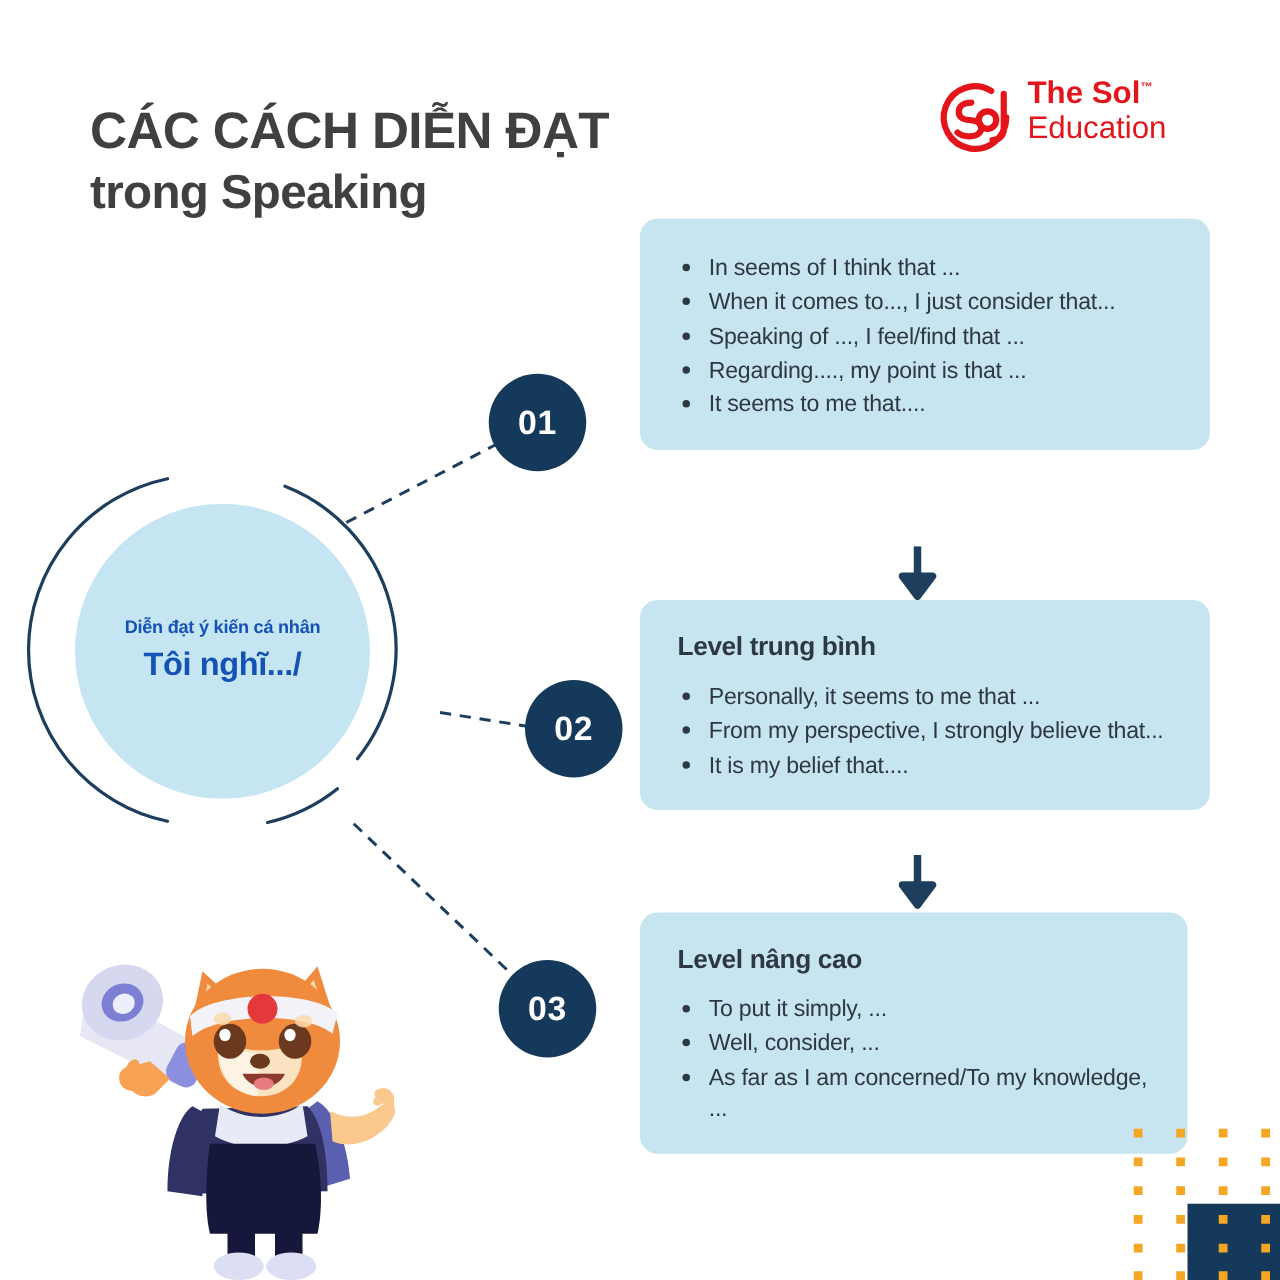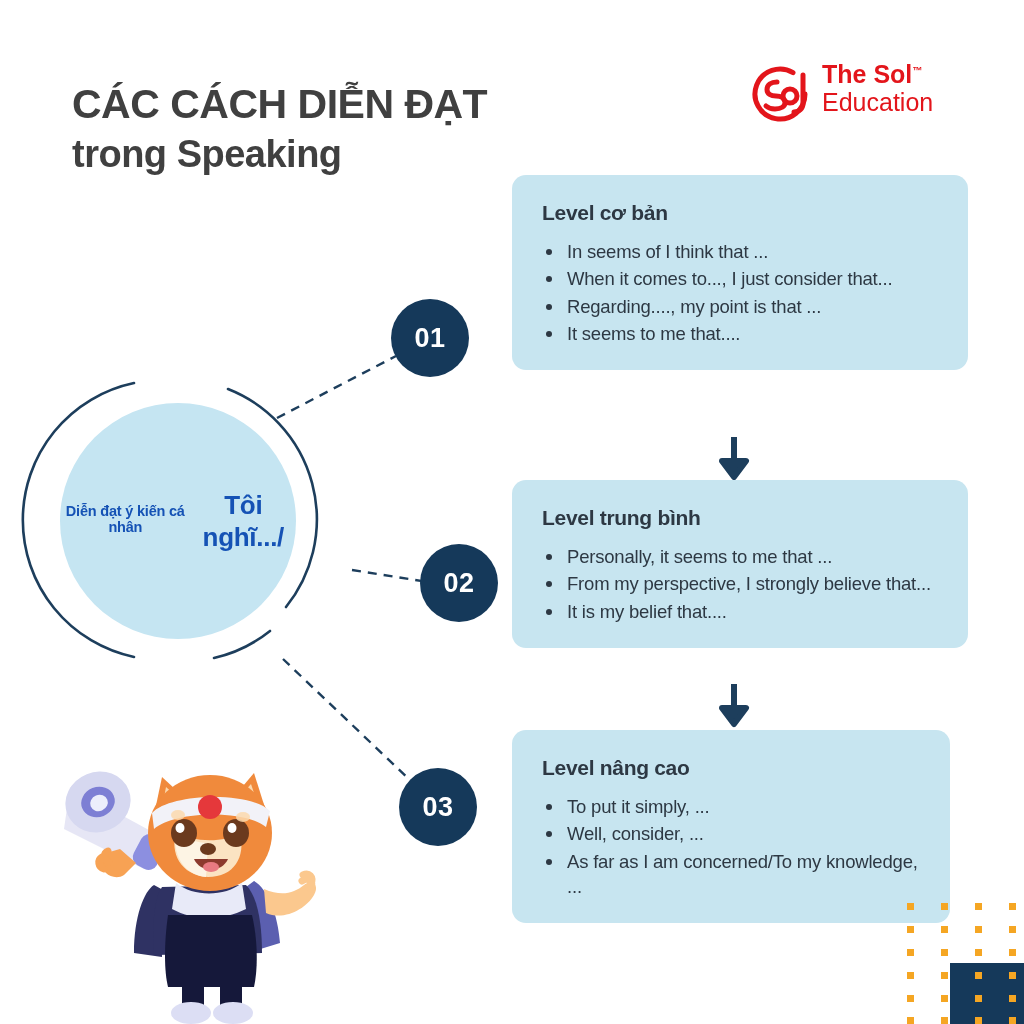--- a/index.html
+++ b/index.html
@@ -37,21 +37,21 @@
   #hub { position:absolute; left:18px; top:375px; width:344px; height:290px; }
   #hub-fill {
     position:absolute; left:42px; top:28px;
     width:236px; height:236px;
     background:#c5e5f2; border-radius:50%;
   }
   #hub-arc { position:absolute; left:0; top:0; width:344px; height:290px; }
   #hub-label {
     position:absolute; left:42px; top:28px;
     width:236px; height:236px;
-    display:flex; flex-direction:row;
+    display:flex; flex-direction:column;
     align-items:center; justify-content:center;
     text-align:center; color:#1552b5;
   }
   #hub-label .sub { font-size:14.5px; font-weight:bold; letter-spacing:-0.2px; margin-bottom:5px; }
   #hub-label .big { font-size:26px; font-weight:bold; line-height:1.24; letter-spacing:-0.3px; }
 
   
   #connectors { position:absolute; left:0; top:0; width:1024px; height:1024px; pointer-events:none; }
 
   
@@ -157,24 +157,24 @@
   <line x1="277" y1="418" x2="396" y2="356" stroke="#1d3e5c" stroke-width="2.4" stroke-dasharray="9 7"></line>
   <line x1="352" y1="570" x2="428" y2="582" stroke="#1d3e5c" stroke-width="2.4" stroke-dasharray="9 7"></line>
   <line x1="283" y1="659" x2="412" y2="782" stroke="#1d3e5c" stroke-width="2.4" stroke-dasharray="9 7"></line>
 </svg>
 
 <div class="badge" id="badge-01">01</div>
 <div class="badge" id="badge-02">02</div>
 <div class="badge" id="badge-03">03</div>
 
 <div class="card" id="card-1">
-  <h3>Level cơ bản</h3>
   <ul>
     <li>In seems of I think that ...</li>
     <li>When it comes to..., I just consider that...</li>
+    <li>Speaking of ..., I feel/find that ...</li>
     <li>Regarding...., my point is that ...</li>
     <li>It seems to me that....</li>
   </ul>
 </div>
 
 <svg class="flow-arrow" id="arrow-1" viewBox="0 0 34 46" xmlns="http://www.w3.org/2000/svg">
   <path d="M17 0 L17 30 M5 24 L17 40 L29 24 Z" fill="#1d3e5c" stroke="#1d3e5c" stroke-width="6" stroke-linejoin="round"></path>
 </svg>
 
 <div class="card" id="card-2">

